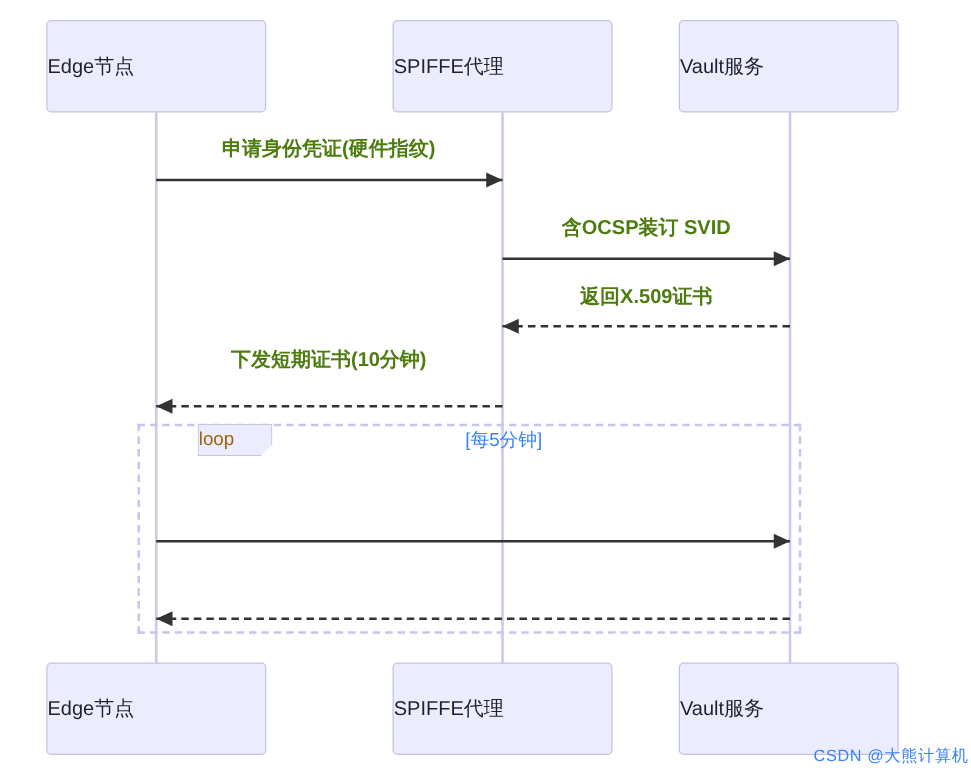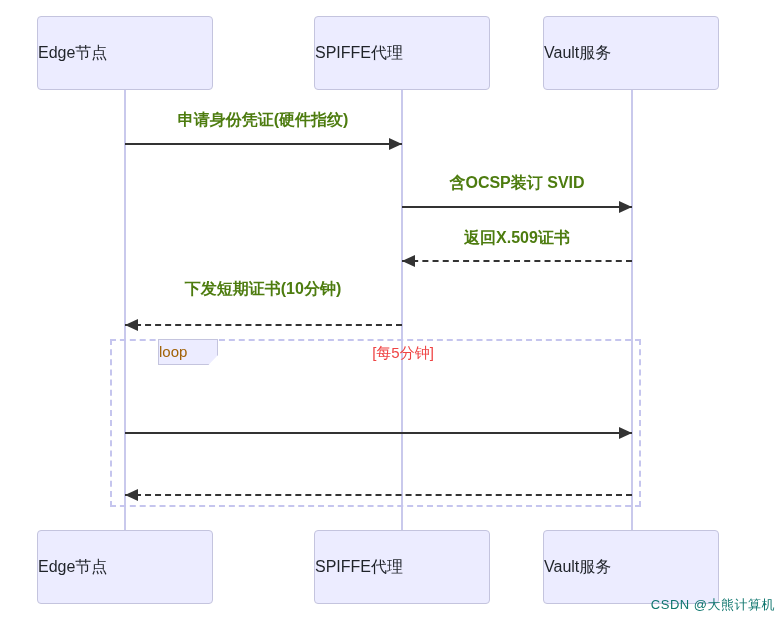--- a/index.html
+++ b/index.html
@@ -32,25 +32,25 @@
     border:2px dashed #c5c5ee;box-sizing:border-box;background:transparent;
   }
   .loop-label{
     position:absolute;left:110px;top:339px;width:60px;height:26px;
     background:#ececff;border:1px solid #c4c4de;box-sizing:border-box;
     clip-path:polygon(0 0,100% 0,100% 62%,84% 100%,0 100%);
     font-size:15px;color:#a16207;line-height:24px;margin-left:48px;
   }
   .loop-condition{
     position:absolute;top:341px;left:403px;transform:translateX(-50%);
-    height:24px;line-height:24px;font-size:15px;color:#ef4444;white-space:nowrap;
+    height:24px;line-height:24px;font-size:15px;color:#3b82f6;white-space:nowrap;
   }
 
   .watermark{
-    position:absolute;right:2px;top:596px;font-size:13px;color:#0f766e;
+    position:absolute;right:2px;top:596px;font-size:13px;color:#3b82f6;
     letter-spacing:0.5px;white-space:nowrap;
   }
 </style>
 </head>
 <body>
 
 <div id="canvas">
 
   <div class="lifeline" style="left:124px;top:90px;height:441px;"></div>
   <div class="lifeline" style="left:401px;top:90px;height:441px;"></div>

